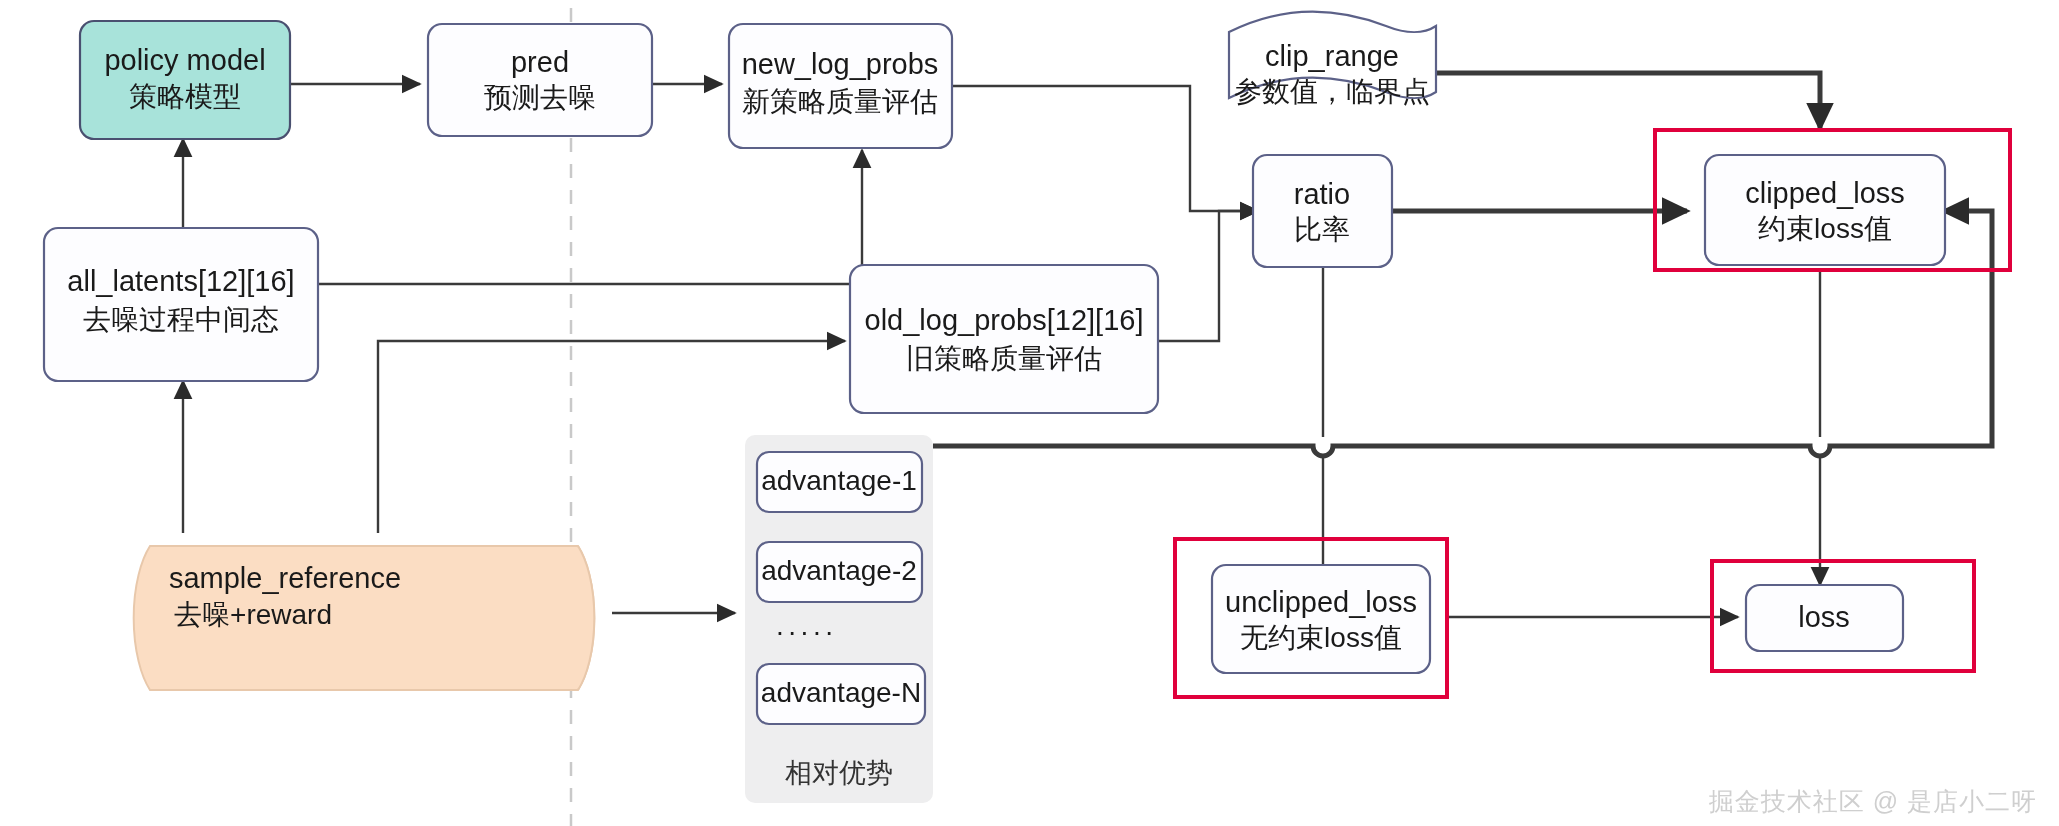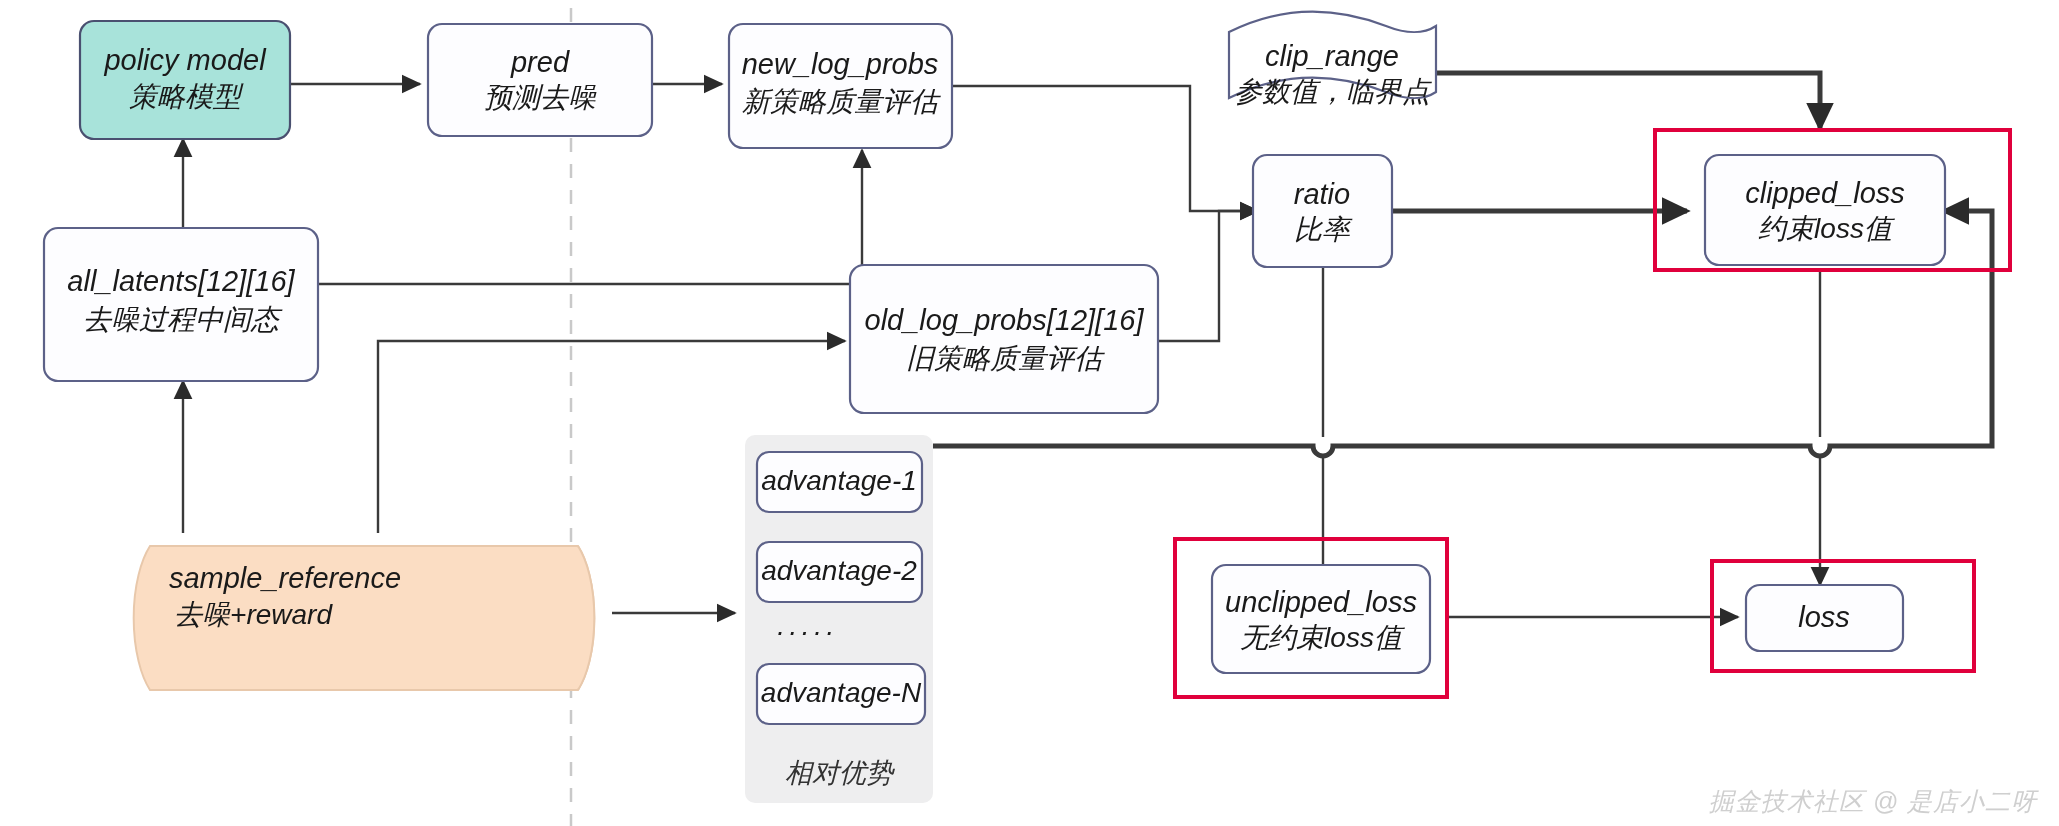--- a/index.html
+++ b/index.html
@@ -11,21 +11,20 @@
     width: 2059px;
     height: 826px;
     font-family: "Liberation Sans", "DejaVu Sans", sans-serif;
     overflow: hidden;
     position: relative;
   }
   #diagram-root {
     position: relative;
     width: 2059px;
     height: 826px;
-    font-style: italic;
   }
   svg#flow {
     position: absolute;
     top: 0; left: 0;
     width: 2059px;
     height: 826px;
   }
   .node-label-en {
     font-family: "Liberation Sans", "DejaVu Sans", sans-serif;
     fill: #1a1a1a;

